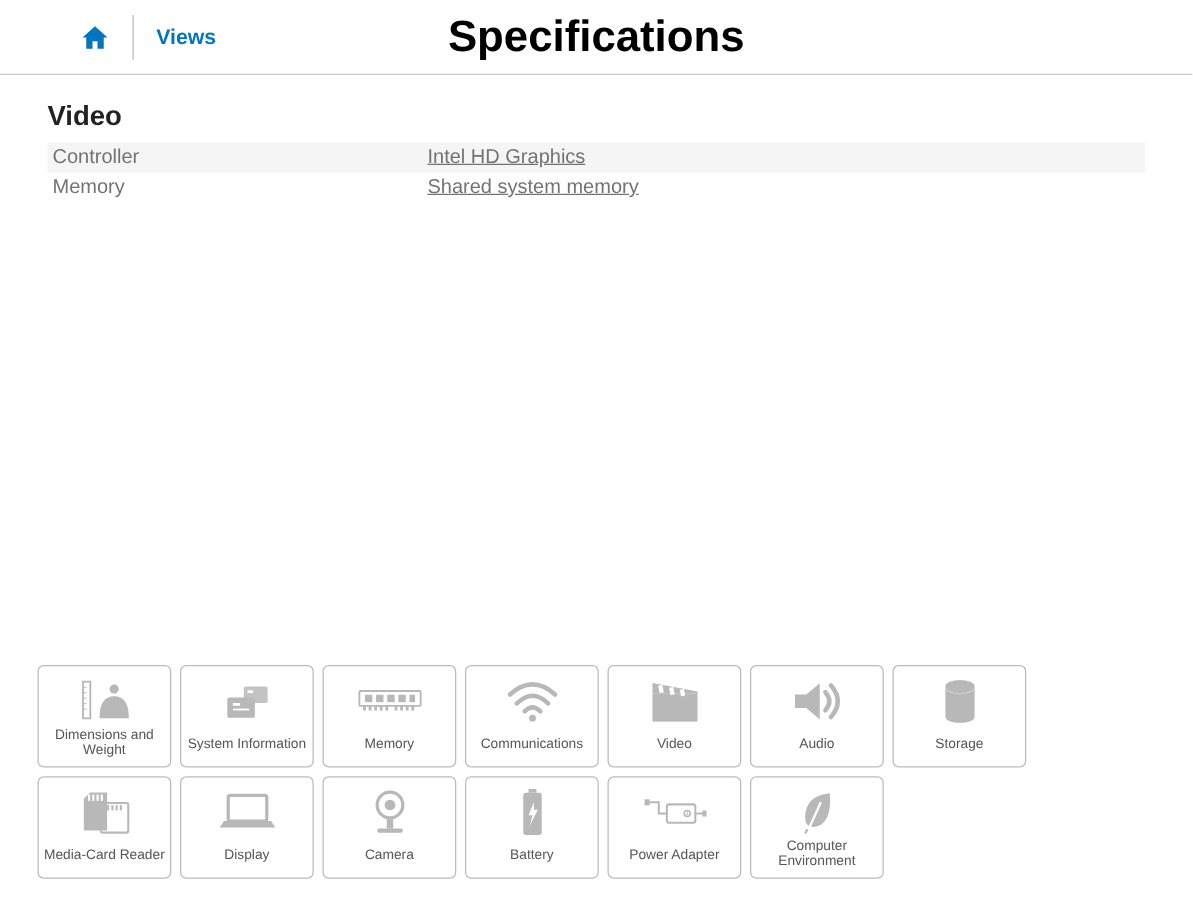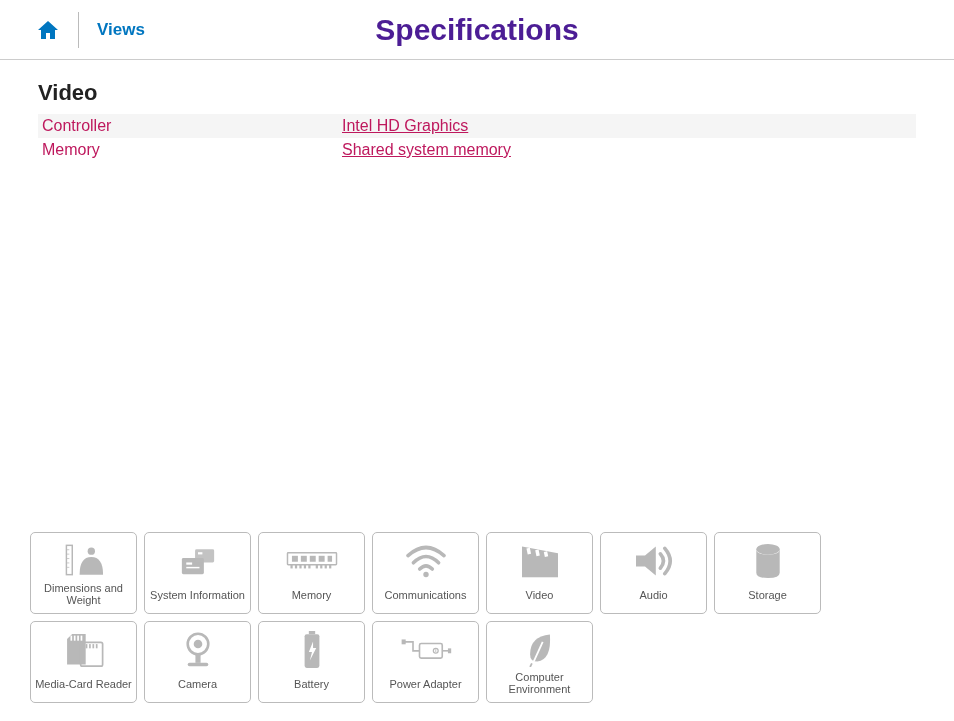--- a/index.html
+++ b/index.html
@@ -9,21 +9,21 @@
     width: 954px;
     height: 721px;
     overflow: hidden;
     position: relative;
   }
   .header {
     display: flex;
     align-items: center;
     height: 60px;
     border-bottom: 1px solid #ccc;
-    padding: 0 36px;
+    padding: 0 64px;
     position: relative;
   }
   .home-icon {
     color: #0076c0;
     cursor: pointer;
     display: flex;
     align-items: center;
   }
   .divider {
     height: 36px;
@@ -34,37 +34,37 @@
   .views-link {
     color: #0076c0;
     font-weight: 600;
     font-size: 17px;
     cursor: pointer;
   }
   .page-title {
     position: absolute;
     left: 50%;
     transform: translateX(-50%);
-    font-size: 30px;
+    font-size: 35px;
     font-weight: 700;
-    color: #4c1d95;
+    color: #000000;
   }
   .content {
     padding: 20px 38px 0 38px;
   }
   .section-title {
     font-size: 22px;
     font-weight: 700;
     color: #222;
     margin-bottom: 8px;
   }
   .spec-row {
     display: flex;
     font-size: 16px;
-    color: #be185d;
+    color: #737373;
     padding: 3px 4px;
   }
   .spec-row.alt {
     background: #f5f5f5;
   }
   .spec-label { width: 300px; }
   .spec-value { flex: 1; text-decoration: underline; }
   .bottom-nav {
     position: absolute;
     bottom: 18px;
@@ -245,20 +245,29 @@
         <rect x="22" y="12" width="26" height="28" rx="2" fill="none" stroke="currentColor" stroke-width="2"></rect>
         <rect x="28" y="14" width="2" height="5"></rect>
           <rect x="32" y="14" width="2" height="5"></rect>
         <rect x="36" y="14" width="2" height="5"></rect>
           <rect x="40" y="14" width="2" height="5"></rect>
       </svg>
     </div>
     <div class="tile-label">Media-Card Reader</div>
   </div>
 
+  <div class="nav-tile">
+    <div class="tile-icon">
+      <svg width="48" height="36" viewBox="0 0 56 40" fill="currentColor">
+        <rect x="10" y="4" width="36" height="24" rx="2" fill="none" stroke="currentColor" stroke-width="3"></rect>
+        <path d="M2 34 L54 34 L50 28 L6 28 Z"></path>
+      </svg>
+    </div>
+    <div class="tile-label">Display</div>
+  </div>
 
   <div class="nav-tile">
     <div class="tile-icon">
       <svg width="36" height="36" viewBox="0 0 36 42" fill="currentColor">
         <circle cx="18" cy="14" r="12" fill="none" stroke="currentColor" stroke-width="3"></circle>
         <circle cx="18" cy="14" r="5"></circle>
         <rect x="15" y="26" width="6" height="10"></rect>
         <rect x="6" y="36" width="24" height="4" rx="2"></rect>
       </svg>
     </div>

